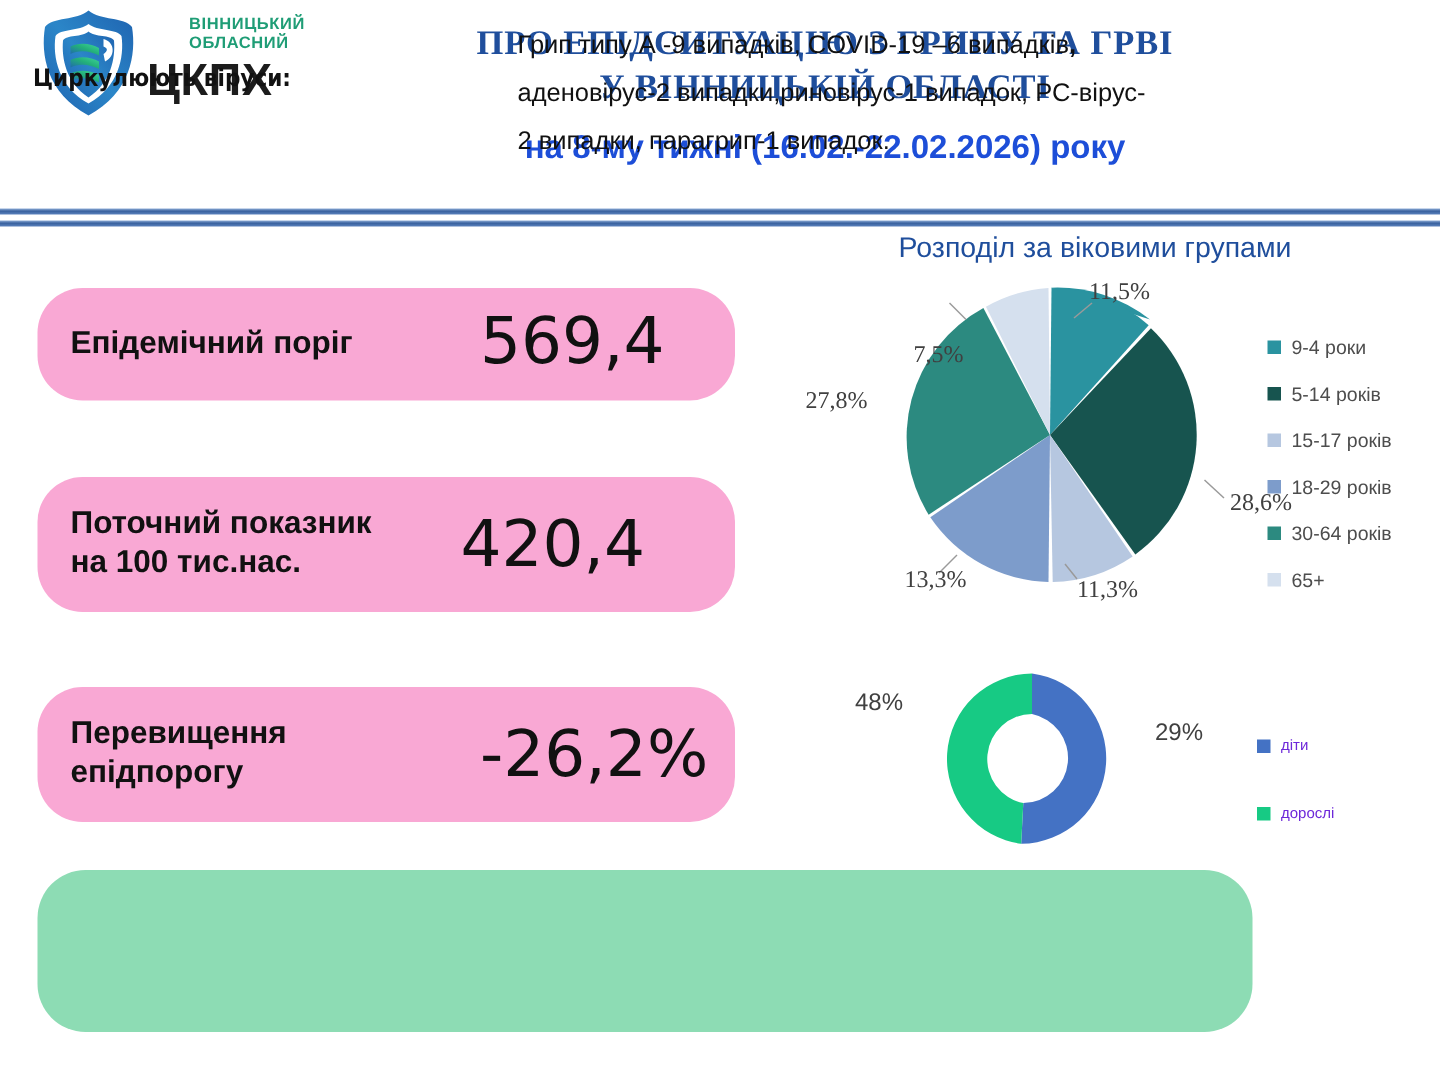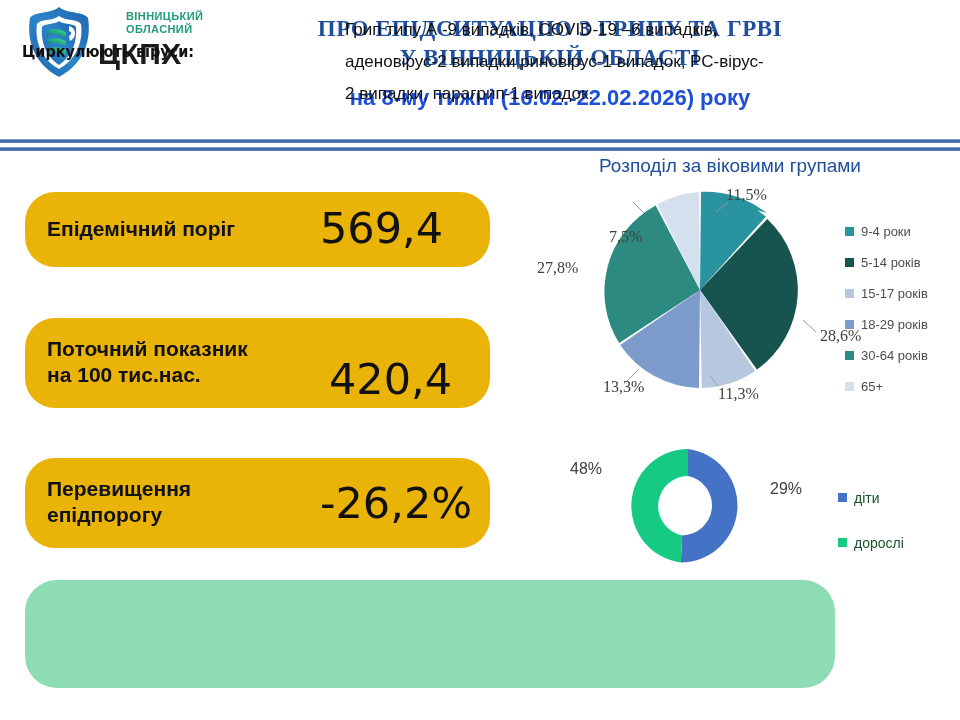--- a/index.html
+++ b/index.html
@@ -42,39 +42,39 @@
   #divider .rule {
     position:absolute; left:0; width:960px; height:4px;
     background:linear-gradient(to bottom,#8fadd8 0%,#39619e 45%,#5b82bd 100%);
   }
   #divider .rule.r1 { top:0px; }
   #divider .rule.r2 { top:8px; }
 
   
   .stat-card {
     position:absolute;
-    background:#eab308;
+    background:#f9a8d4;
     border-radius:30px;
     display:flex; align-items:center;
   }
   .stat-label {
     color:#111; font-weight:bold; font-size:21px; line-height:26px;
   }
   .stat-value {
     color:#111; font-weight:normal; font-size:43px; line-height:44px;
     font-family:"DejaVu Sans", sans-serif;
   }
 
   #card-threshold { left:25px; top:192px; width:465px; height:75px; }
   #card-threshold .stat-label { position:absolute; left:22px; top:24px; }
   #card-threshold .stat-value { position:absolute; left:295px; top:14px; }
 
   #card-current { left:25px; top:318px; width:465px; height:90px; }
   #card-current .stat-label { position:absolute; left:22px; top:18px; width:280px; }
-  #card-current .stat-value { position:absolute; left:304px; top:23px;margin-top:16px; }
+  #card-current .stat-value { position:absolute; left:282px; top:23px; }
 
   #card-excess { left:25px; top:458px; width:465px; height:90px; }
   #card-excess .stat-label { position:absolute; left:22px; top:18px; width:250px; }
   #card-excess .stat-value { position:absolute; left:295px; top:23px; }
 
   
   #card-viruses {
     position:absolute; left:25px; top:580px; width:810px; height:108px;
     background:#8ddcb4; border-radius:32px;
   }
@@ -123,21 +123,21 @@
   #donut-wrap { position:absolute; left:628px; top:446px; width:120px; height:120px; }
   .donut-lbl {
     position:absolute; font-size:16px; color:#404040; white-space:nowrap;
   }
   #dl-green { left:570px; top:460px; }
   #dl-blue  { left:770px; top:480px; }
 
   #donut-legend { position:absolute; left:838px; top:475px; width:110px; }
   #donut-legend .lg-row { display:flex; align-items:center; height:45px; }
   #donut-legend .sw { width:9px; height:9px; margin-right:7px; flex:0 0 auto; }
-  #donut-legend .lg-txt { font-size:14px; color:#14532d; white-space:nowrap; }
+  #donut-legend .lg-txt { font-size:10px; color:#6d28d9; white-space:nowrap; }
 </style>
 </head>
 <body>
 
 <div id="header">
 
   <div id="logo-block">
     <div id="logo-mark">
       <svg width="68" height="76" viewBox="0 0 68 76">
         <defs>

